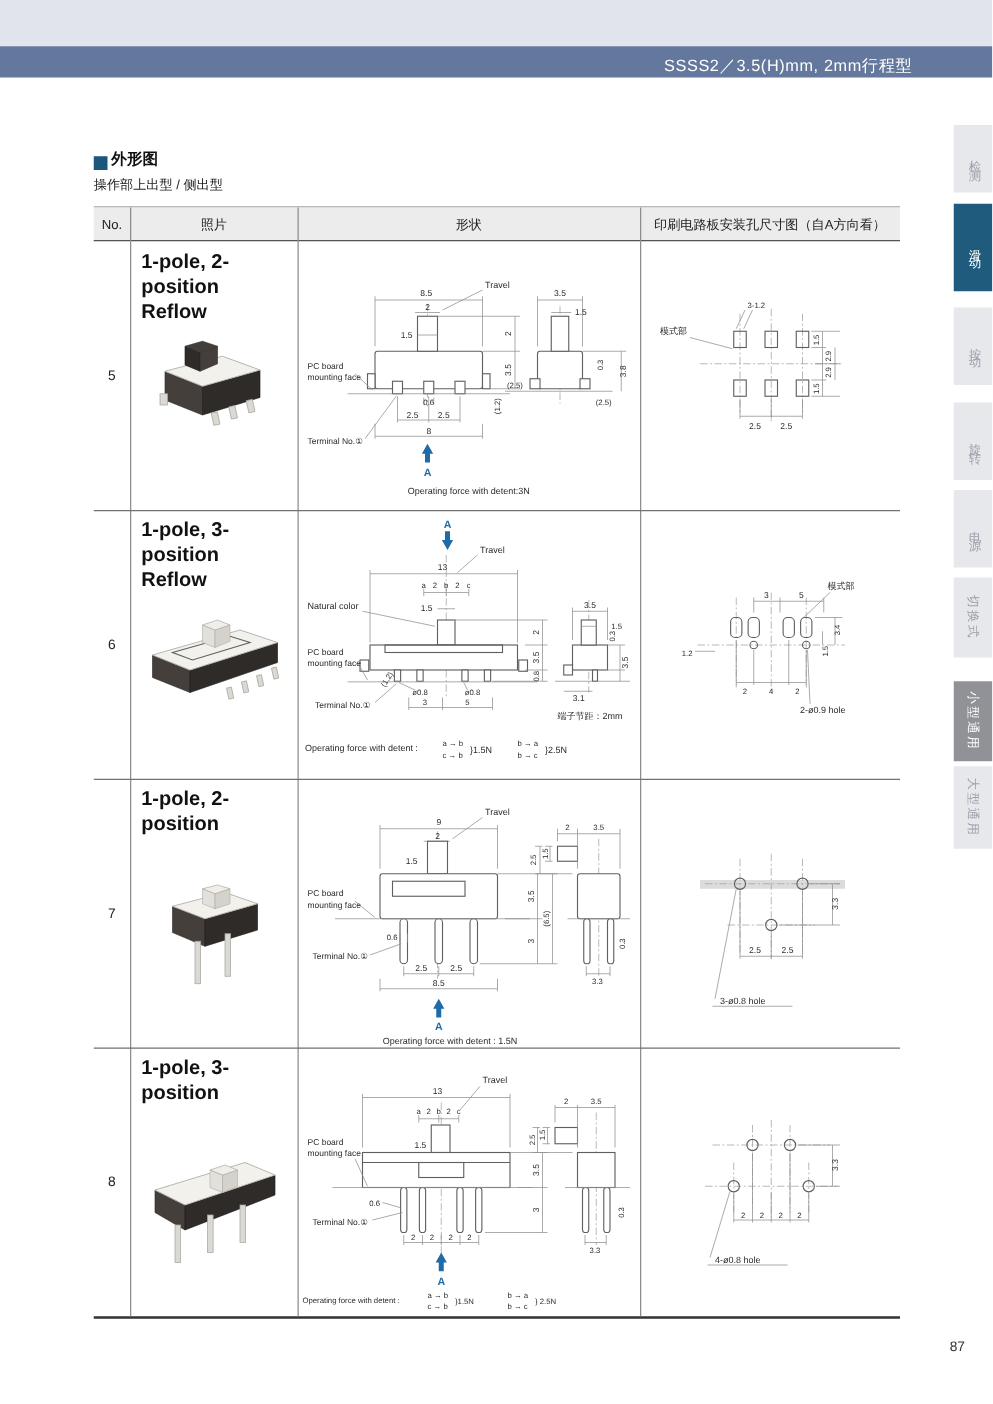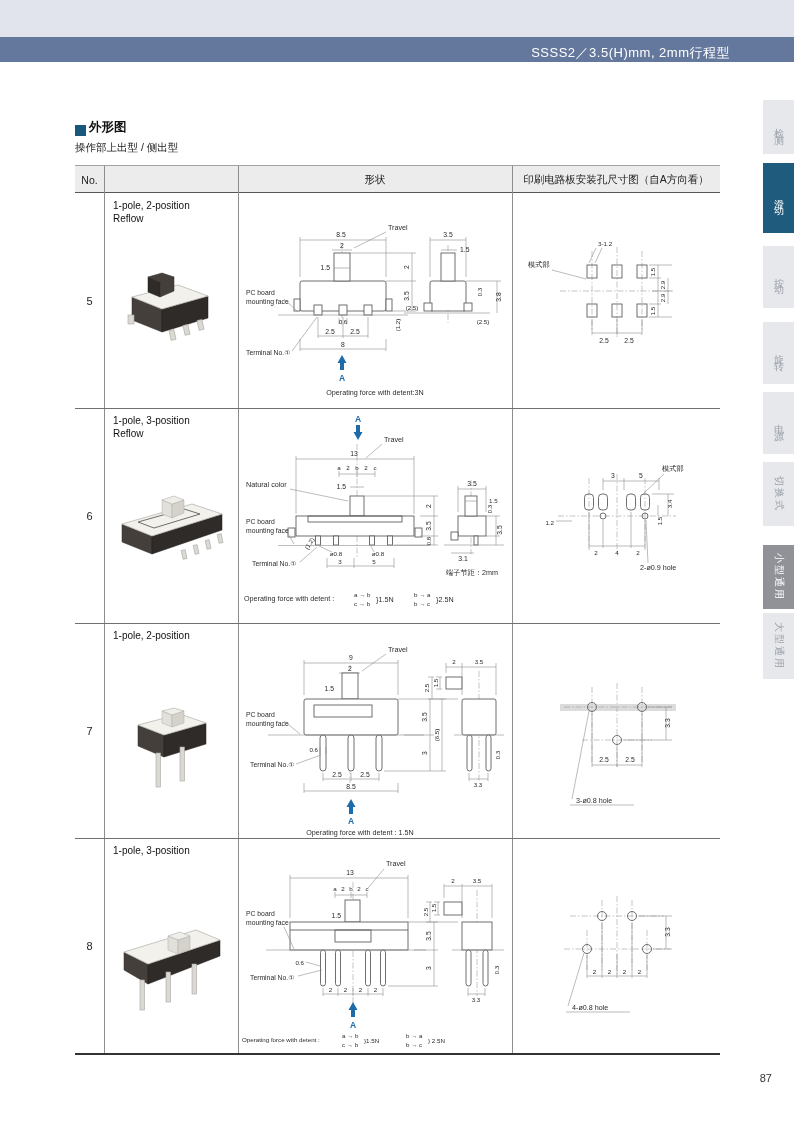--- a/index.html
+++ b/index.html
@@ -16,21 +16,21 @@
   .sub{position:absolute;left:75px;top:141px;font-size:10.5px;color:#222}
   .unit{position:absolute;left:0;top:170px;width:720px;text-align:right;font-size:8px;color:#333}
   .tbl{position:absolute;left:75px;top:165px;width:645px;height:887px;border-top:1px solid #a3a3a3;border-bottom:2px solid #333;box-sizing:content-box}
   .thead{position:absolute;left:0;top:0;width:645px;height:27px;background:#ececec;border-bottom:1px solid #555;box-sizing:border-box}
   .th{position:absolute;top:0;height:27px;display:flex;align-items:center;justify-content:center;font-size:10.5px;color:#222}
   .vl{position:absolute;top:0;width:1px;height:887px;background:#8d8d8d}
   .hl{position:absolute;left:0;width:645px;height:1px;background:#707070}
   .row{position:absolute;left:0;width:645px;height:215px}
   .no-cell{position:absolute;left:0;width:29px;height:215px;display:flex;align-items:center;justify-content:center;font-size:11px;color:#222}
   .photo-cell{position:absolute;left:29px;width:134px;height:215px}
-  .ptitle{position:absolute;left:9px;top:7px;font-size:10px;font-weight:normal;color:#111;line-height:1.25}
+  .ptitle{position:absolute;left:9px;top:7px;font-size:16px;font-weight:bold;color:#111;line-height:1.25}
   .psvg{position:absolute;left:0;top:42px}
   .shape-cell{position:absolute;left:163px;width:274px;height:215px}
   .mount-cell{position:absolute;left:437px;width:208px;height:215px}
   svg text{font-size:6.8px;fill:#2b2b2b;font-family:"Liberation Sans",sans-serif}
   svg .lab{font-size:7.2px}
   svg .sm{font-size:6.2px}
   svg .blue{fill:#1e6ba8;font-weight:bold;font-size:8.5px}
   .ol{fill:#fff;stroke:#5f5f5f;stroke-width:.9}
   .on{fill:none;stroke:#5f5f5f;stroke-width:.9}
   .dl{stroke:#8f8f8f;stroke-width:.6}
@@ -85,20 +85,21 @@
   <div class="sec-title">
     <span class="sec-square"></span>
     <span>外形图</span>
   </div>
   <div class="sub">操作部上出型 / 侧出型</div>
   <div class="unit">Unit:mm</div>
 
   <div class="tbl">
     <div class="thead"></div>
     <div class="th" style="left:0;width:29px">No.</div>
+    <div class="th" style="left:29px;width:134px">照片</div>
     <div class="th" style="left:437px;width:208px">印刷电路板安装孔尺寸图（自A方向看）</div>
     <div class="th" style="left:163px;width:274px">形状</div>
     <div class="vl" style="left:29px"></div>
     <div class="vl" style="left:163px"></div>
     <div class="vl" style="left:437px"></div>
     <div class="hl" style="top:242px"></div>
     <div class="hl" style="top:457px"></div>
     <div class="hl" style="top:672px"></div>
 
     <div class="row" style="top:27px">

